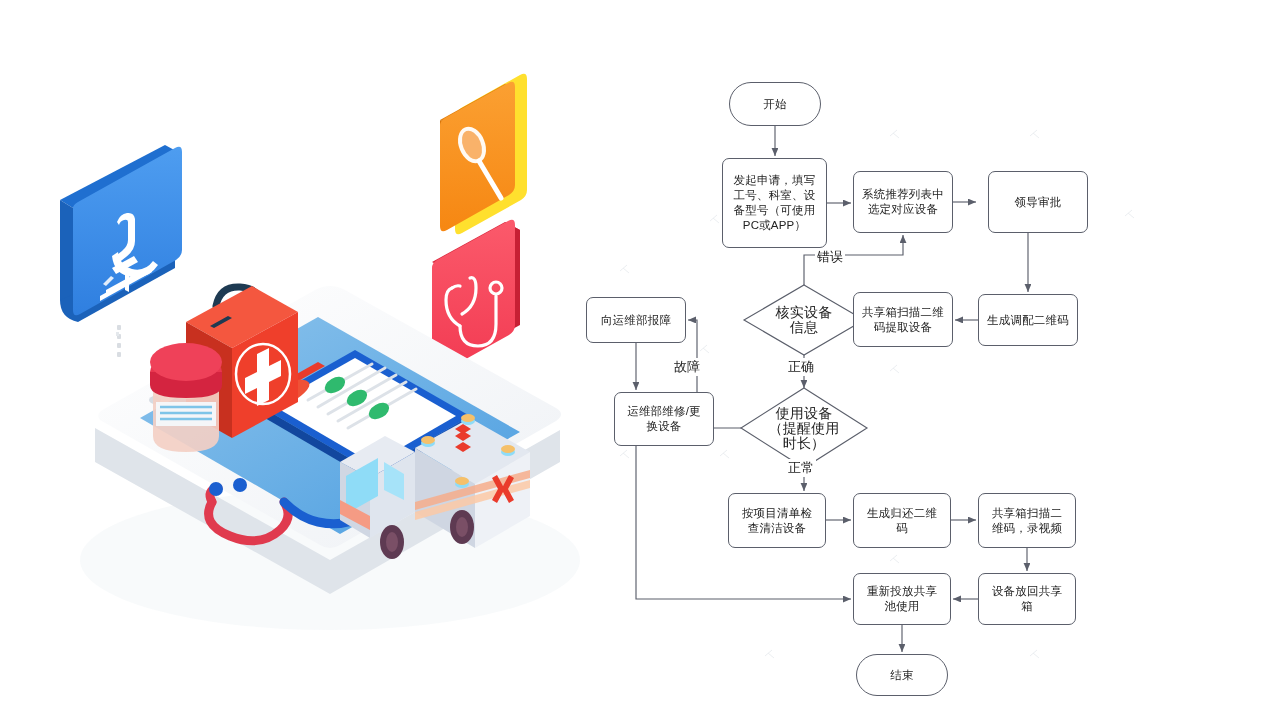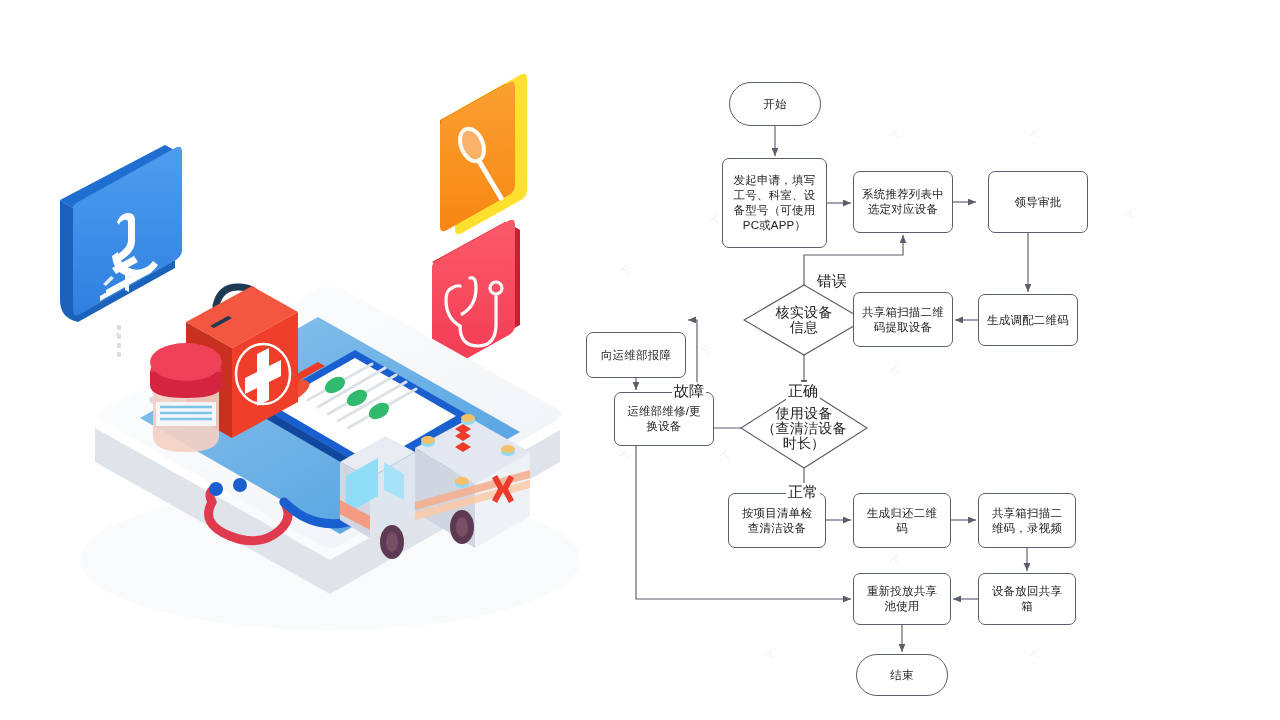--- a/index.html
+++ b/index.html
@@ -46,27 +46,26 @@
     background: transparent;
     border: none;
   }
   .dec-label {
     position: relative; z-index: 3;
     font-size: 14px; line-height: 15px;
     text-align:center; white-space: pre-line; color:#222;
   }
   .edge-label {
     position: absolute;
-    font-size: 15px;
+    font-size: 13px;
     color: #222;
     background: #ffffff;
     padding: 0 2px;
     z-index: 4;
     white-space: nowrap;
-    margin-top: 24px;
   }
 </style>
 </head>
 <body>
 
 <div id="page">
 
   <div id="illustration">
     <svg viewBox="0 0 620 720" width="620" height="720" xmlns="http://www.w3.org/2000/svg">
       <defs>
@@ -362,28 +361,28 @@
     <div class="node proc" style="left:418px; top:278px; width:100px; height:52px;">生成调配二维码</div>
 
     <div class="node proc" style="left:293px; top:276px; width:100px; height:55px;">共享箱扫描二维
 码提取设备</div>
 
     <div class="node dec" style="left:184px; top:269px; width:120px; height:70px;">
       <span class="dec-label">核实设备
 信息</span>
     </div>
 
-    <div class="node proc" style="left:26px; top:281px; width:100px; height:46px;margin-top:35px;">向运维部报障</div>
+    <div class="node proc" style="left:26px; top:281px; width:100px; height:46px;">向运维部报障</div>
 
     <div class="node proc" style="left:26px; top:376px; width:100px; height:54px;margin-left:28px;">运维部维修/更
 换设备</div>
 
     <div class="node dec" style="left:181px; top:372px; width:126px; height:80px;">
       <span class="dec-label">使用设备
-（查清洁设备
+（提醒使用
 时长）</span>
     </div>
 
     <div class="node proc" style="left:168px; top:477px; width:98px; height:55px;">按项目清单检
 查清洁设备</div>
 
     <div class="node proc" style="left:293px; top:477px; width:98px; height:55px;">生成归还二维
 码</div>
 
     <div class="node proc" style="left:418px; top:477px; width:98px; height:55px;">共享箱扫描二

